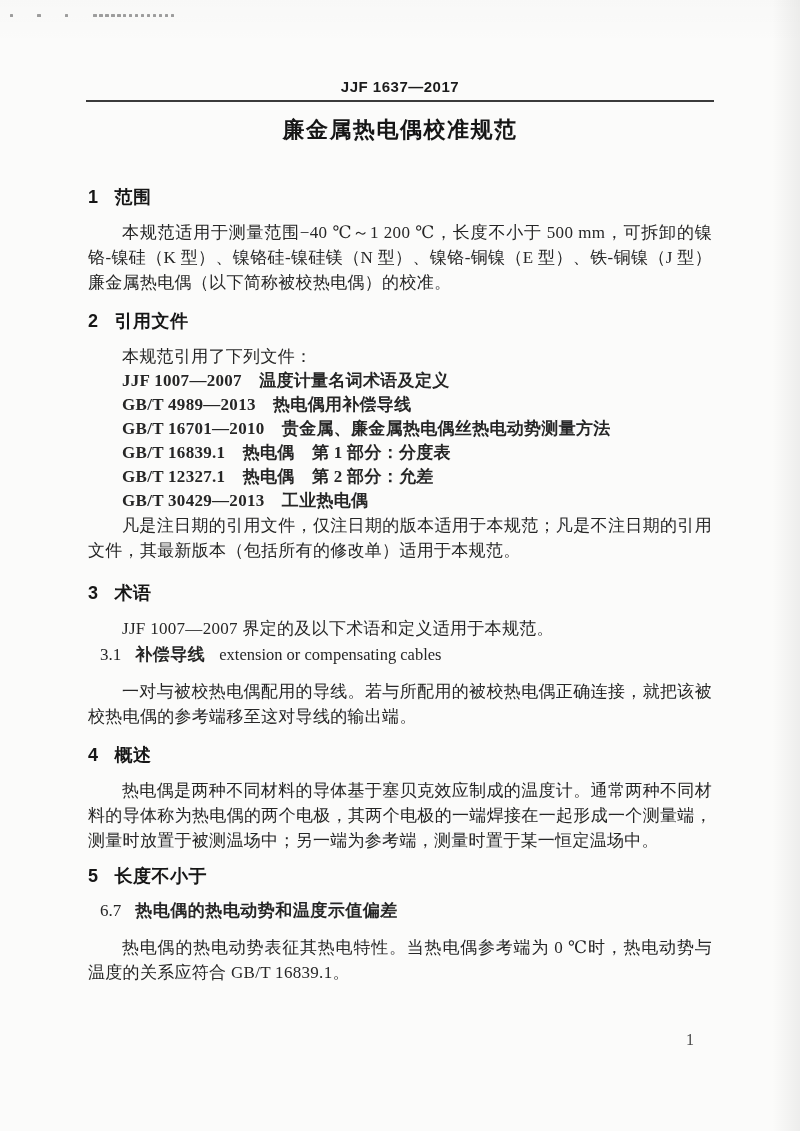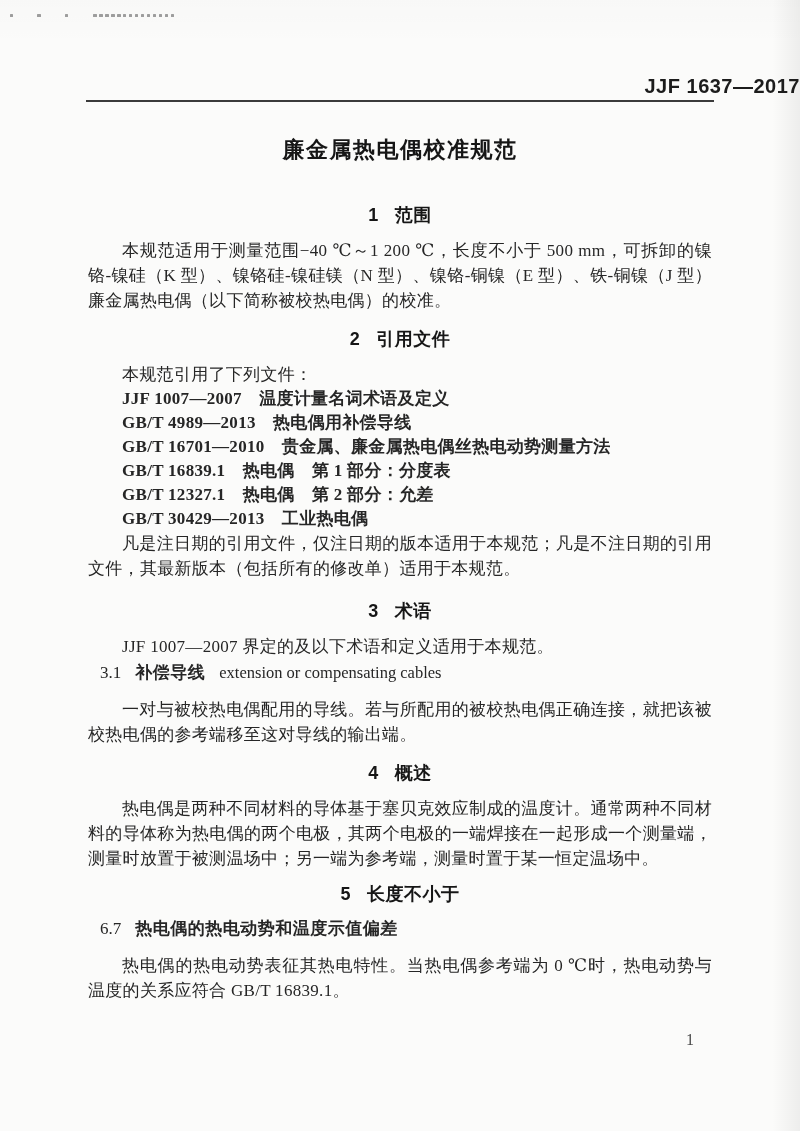--- a/index.html
+++ b/index.html
@@ -26,38 +26,38 @@
     align-items: center;
   }
   .dots-group { display: flex; align-items: center; }
   .dots-group.g1 { gap: 24px; }
   .dots-group.g2 { gap: 2.6px; margin-left: 25px; }
   .dot { width: 3.4px; height: 3.4px; background: #9d9d9d; border-radius: 0.5px; }
 
   
   .doc-number {
     padding-top: 79px;
-    text-align: right;
+    text-align: center;
     font-family: "Liberation Sans", "DejaVu Sans", sans-serif;
     font-weight: bold;
-    font-size: 20px;
+    font-size: 15px;
     line-height: 15px;
     letter-spacing: 0.5px;
     color: #1c1c1c;
   }
   .header-rule {
     margin: 6px 86px 0 86px;
     border-top: 2px solid #3b3b3b;
   }
 
   
   .doc-title {
-    margin-top: 35px;
+    margin-top: 17px;
     text-align: center;
-    font-family: Liberation Serif, serif;
+    font-family: Liberation Mono, monospace;
     font-weight: bold;
     font-size: 22px;
     line-height: 26px;
     letter-spacing: 1.5px;
     color: #161616;
   }
 
   
   .content {
     margin: 0 88px;
@@ -65,21 +65,20 @@
   }
 
   .sec-head {
     font-family: "Liberation Sans", "DejaVu Sans", sans-serif;
     font-weight: bold;
     font-size: 18px;
     line-height: 22px;
     color: #161616;
     margin: 15px 0 12px 0;
     letter-spacing: 0.5px;
-    text-align: center;
   }
   .sec-head .sec-num { margin-right: 16px; }
   #sec1 .sec-head, .mt-title { margin-top: 41px; }
   #sec3 .sec-head { margin-top: 19px; }
   #sec5 .sec-head { margin-top: 12px; }
 
   .para {
     line-height: 25px;
     text-indent: 2em;
     text-align: justify;

